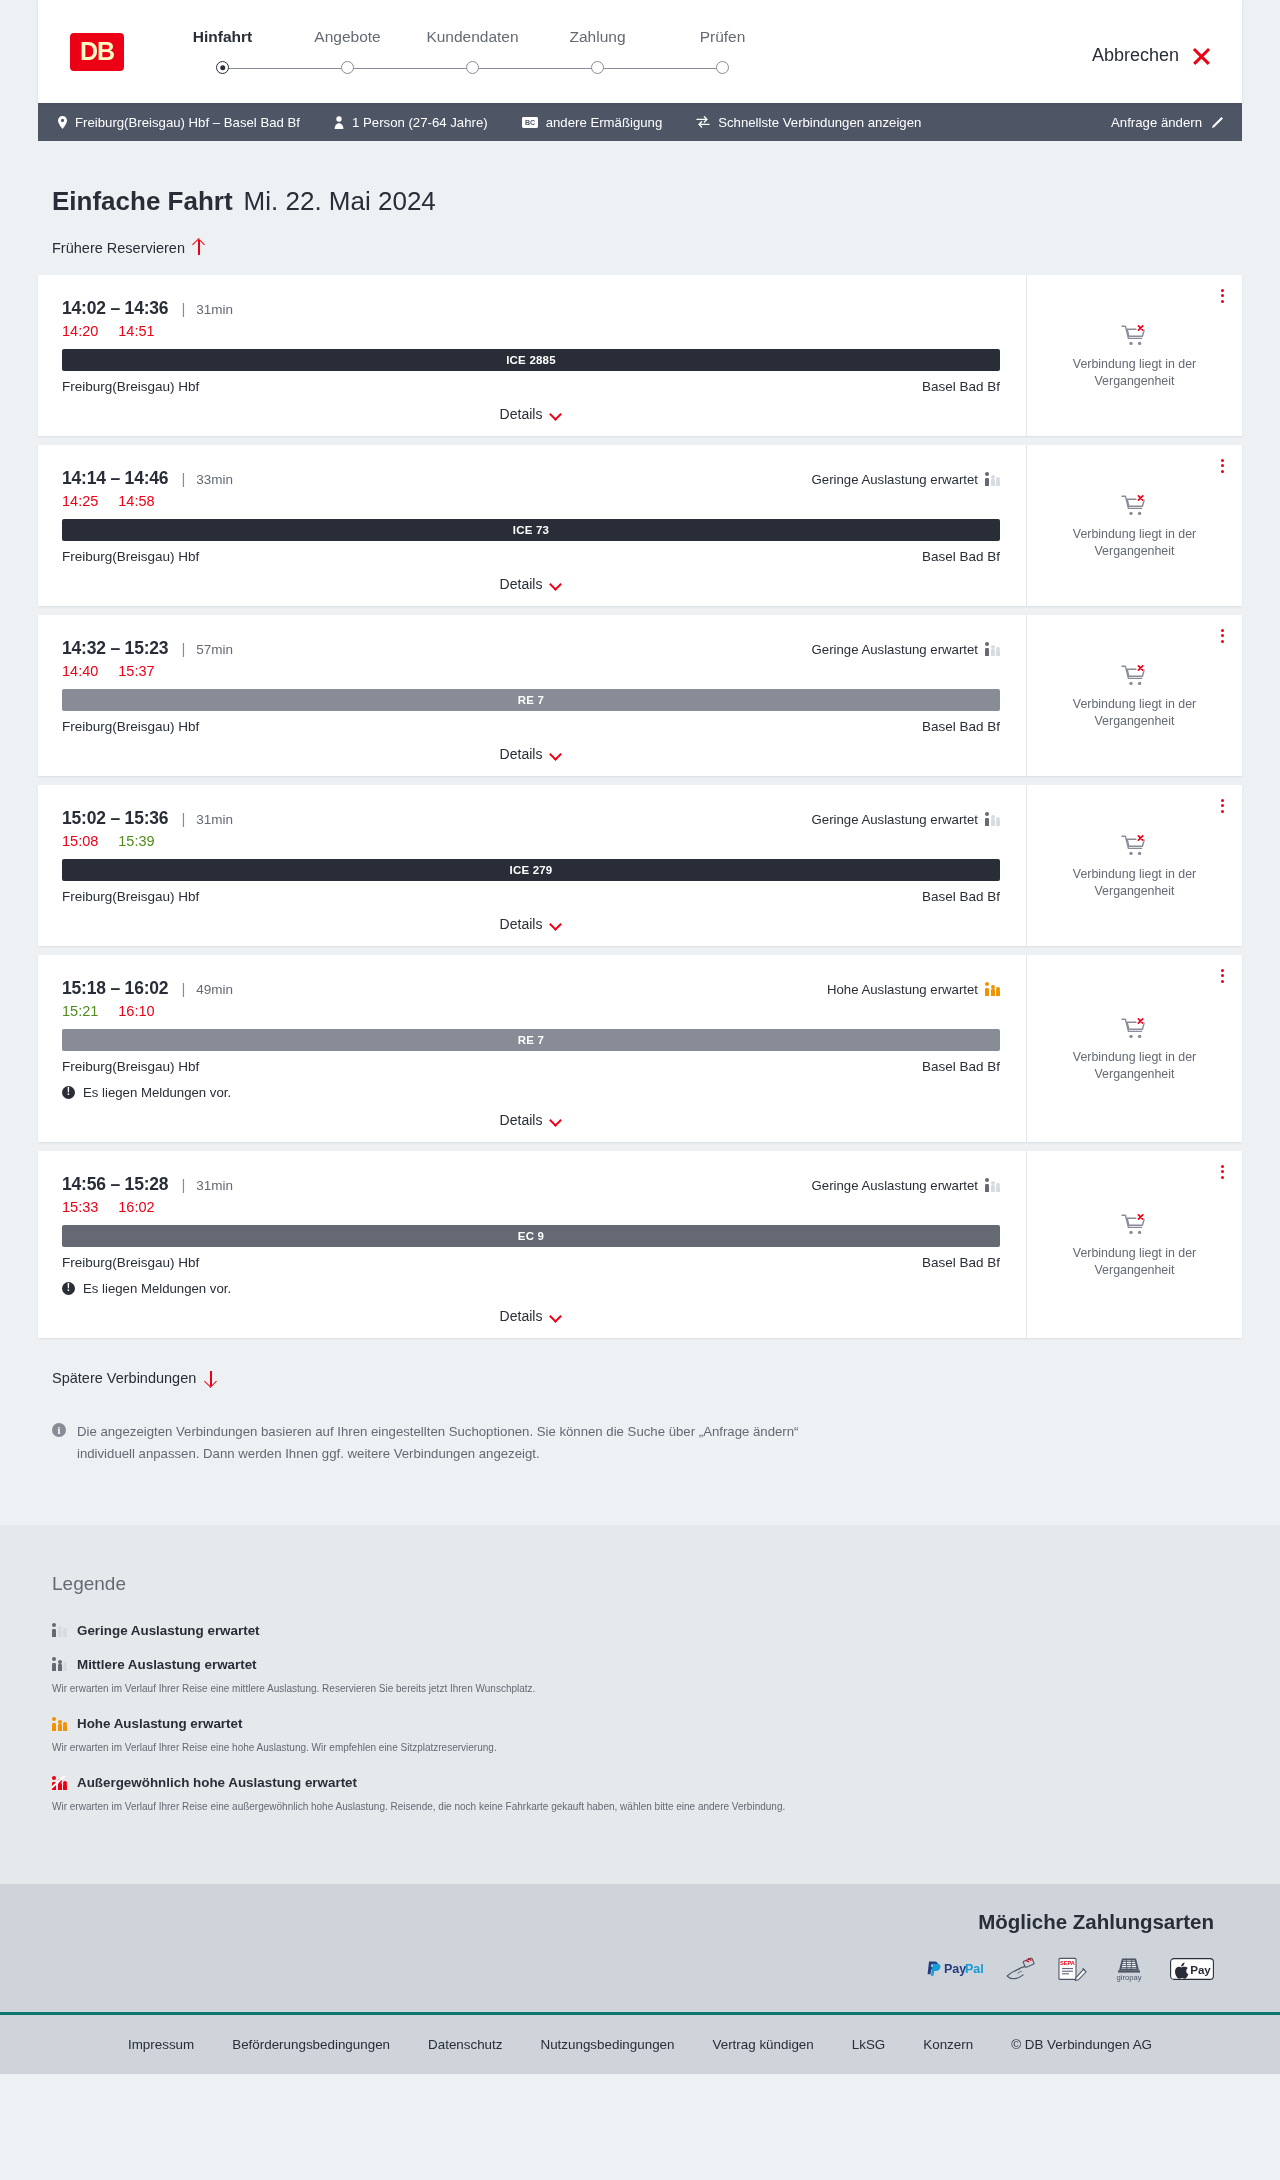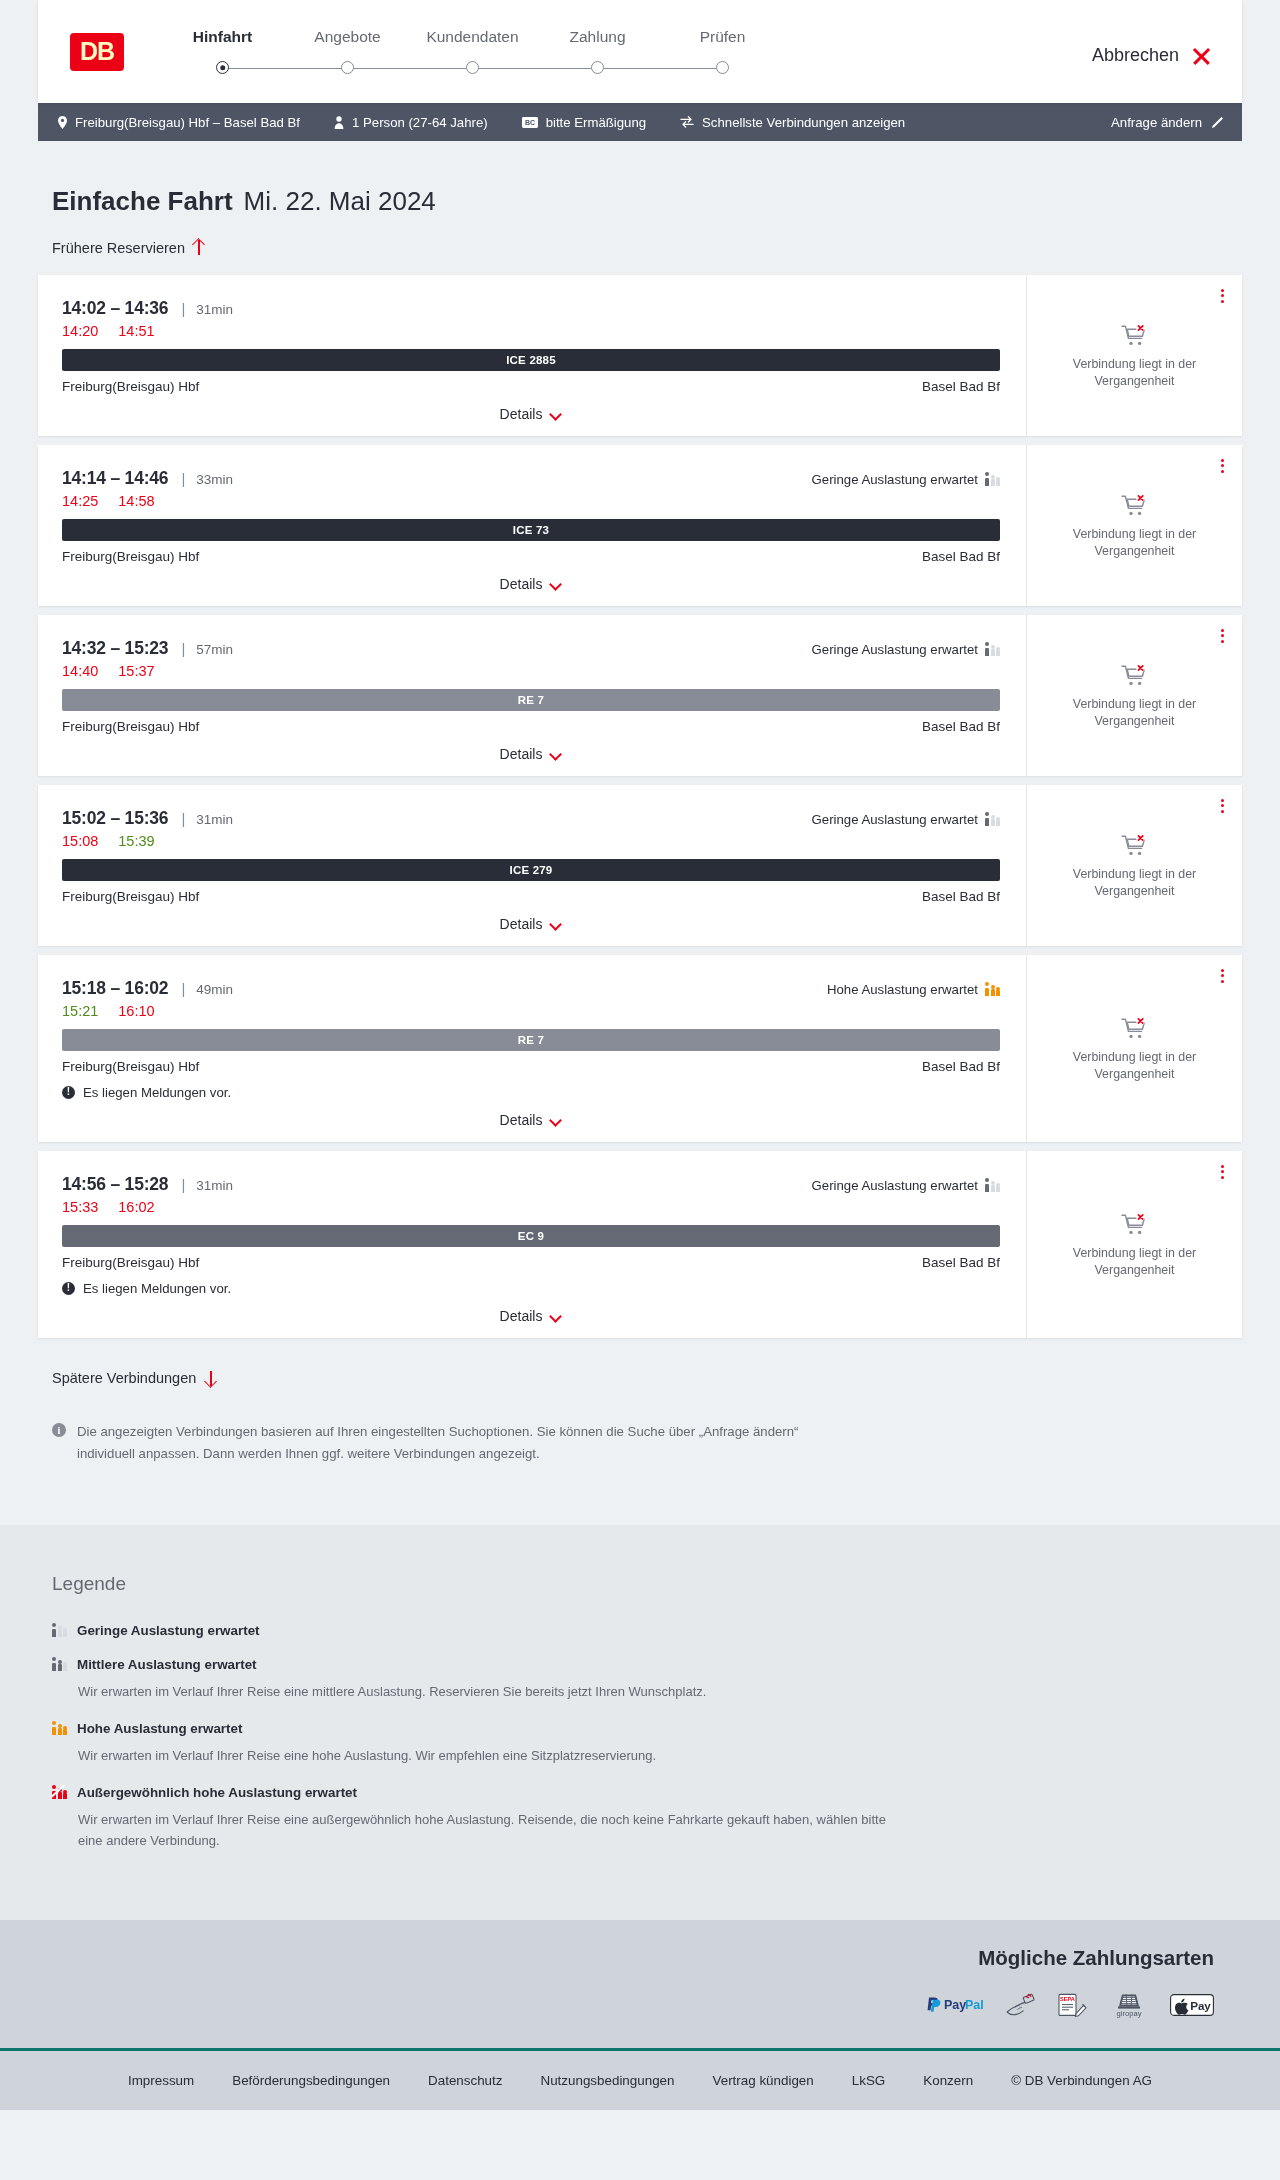--- a/index.html
+++ b/index.html
@@ -439,24 +439,23 @@
     display: flex;
     align-items: center;
     gap: 10px;
   }
   .leg-label {
     font-size: 13.4px;
     font-weight: bold;
     color: #282d37;
   }
   .leg-desc {
-    font-size: 13px;
+    font-size: 10px;
     color: #646973;
     margin-top: 9px;
-    margin-left: 26px;
     line-height: 1.62;
     max-width: 820px;
   }
   
   .occ-icon.exceptional {
     position: relative;
     width: 15px;
     overflow: hidden;
   }
   .occ-icon.exceptional .occ-bar .body,
@@ -588,21 +587,21 @@
       <span>1 Person (27-64 Jahre)</span>
     </div>
 
     <div class="crit-item">
       <span class="crit-ico">
         <svg width="16" height="11" viewBox="0 0 16 11">
             <rect x="0" y="0" width="16" height="11" rx="1.4" fill="#ffffff"></rect>
             <text x="8" y="8" font-family="Liberation Sans, sans-serif" font-size="7" font-weight="bold" fill="#4e5666" text-anchor="middle">BC</text>
           </svg>
       </span>
-      <span>bitte Ermäßigung</span>
+      <span>andere Ermäßigung</span>
     </div>
 
     <div class="crit-item">
       <span class="crit-ico">
         <svg width="14" height="12" viewBox="0 0 14 12">
             <path d="M1 3.4H11M8.4 0.8L11 3.4L8.4 6M13 8.4H3M5.6 5.8L3 8.4L5.6 11" stroke="#ffffff" stroke-width="1.3" fill="none" stroke-linecap="round" stroke-linejoin="round"></path>
           </svg>
       </span>
       <span>Schnellste Verbindungen anzeigen</span>
     </div>

